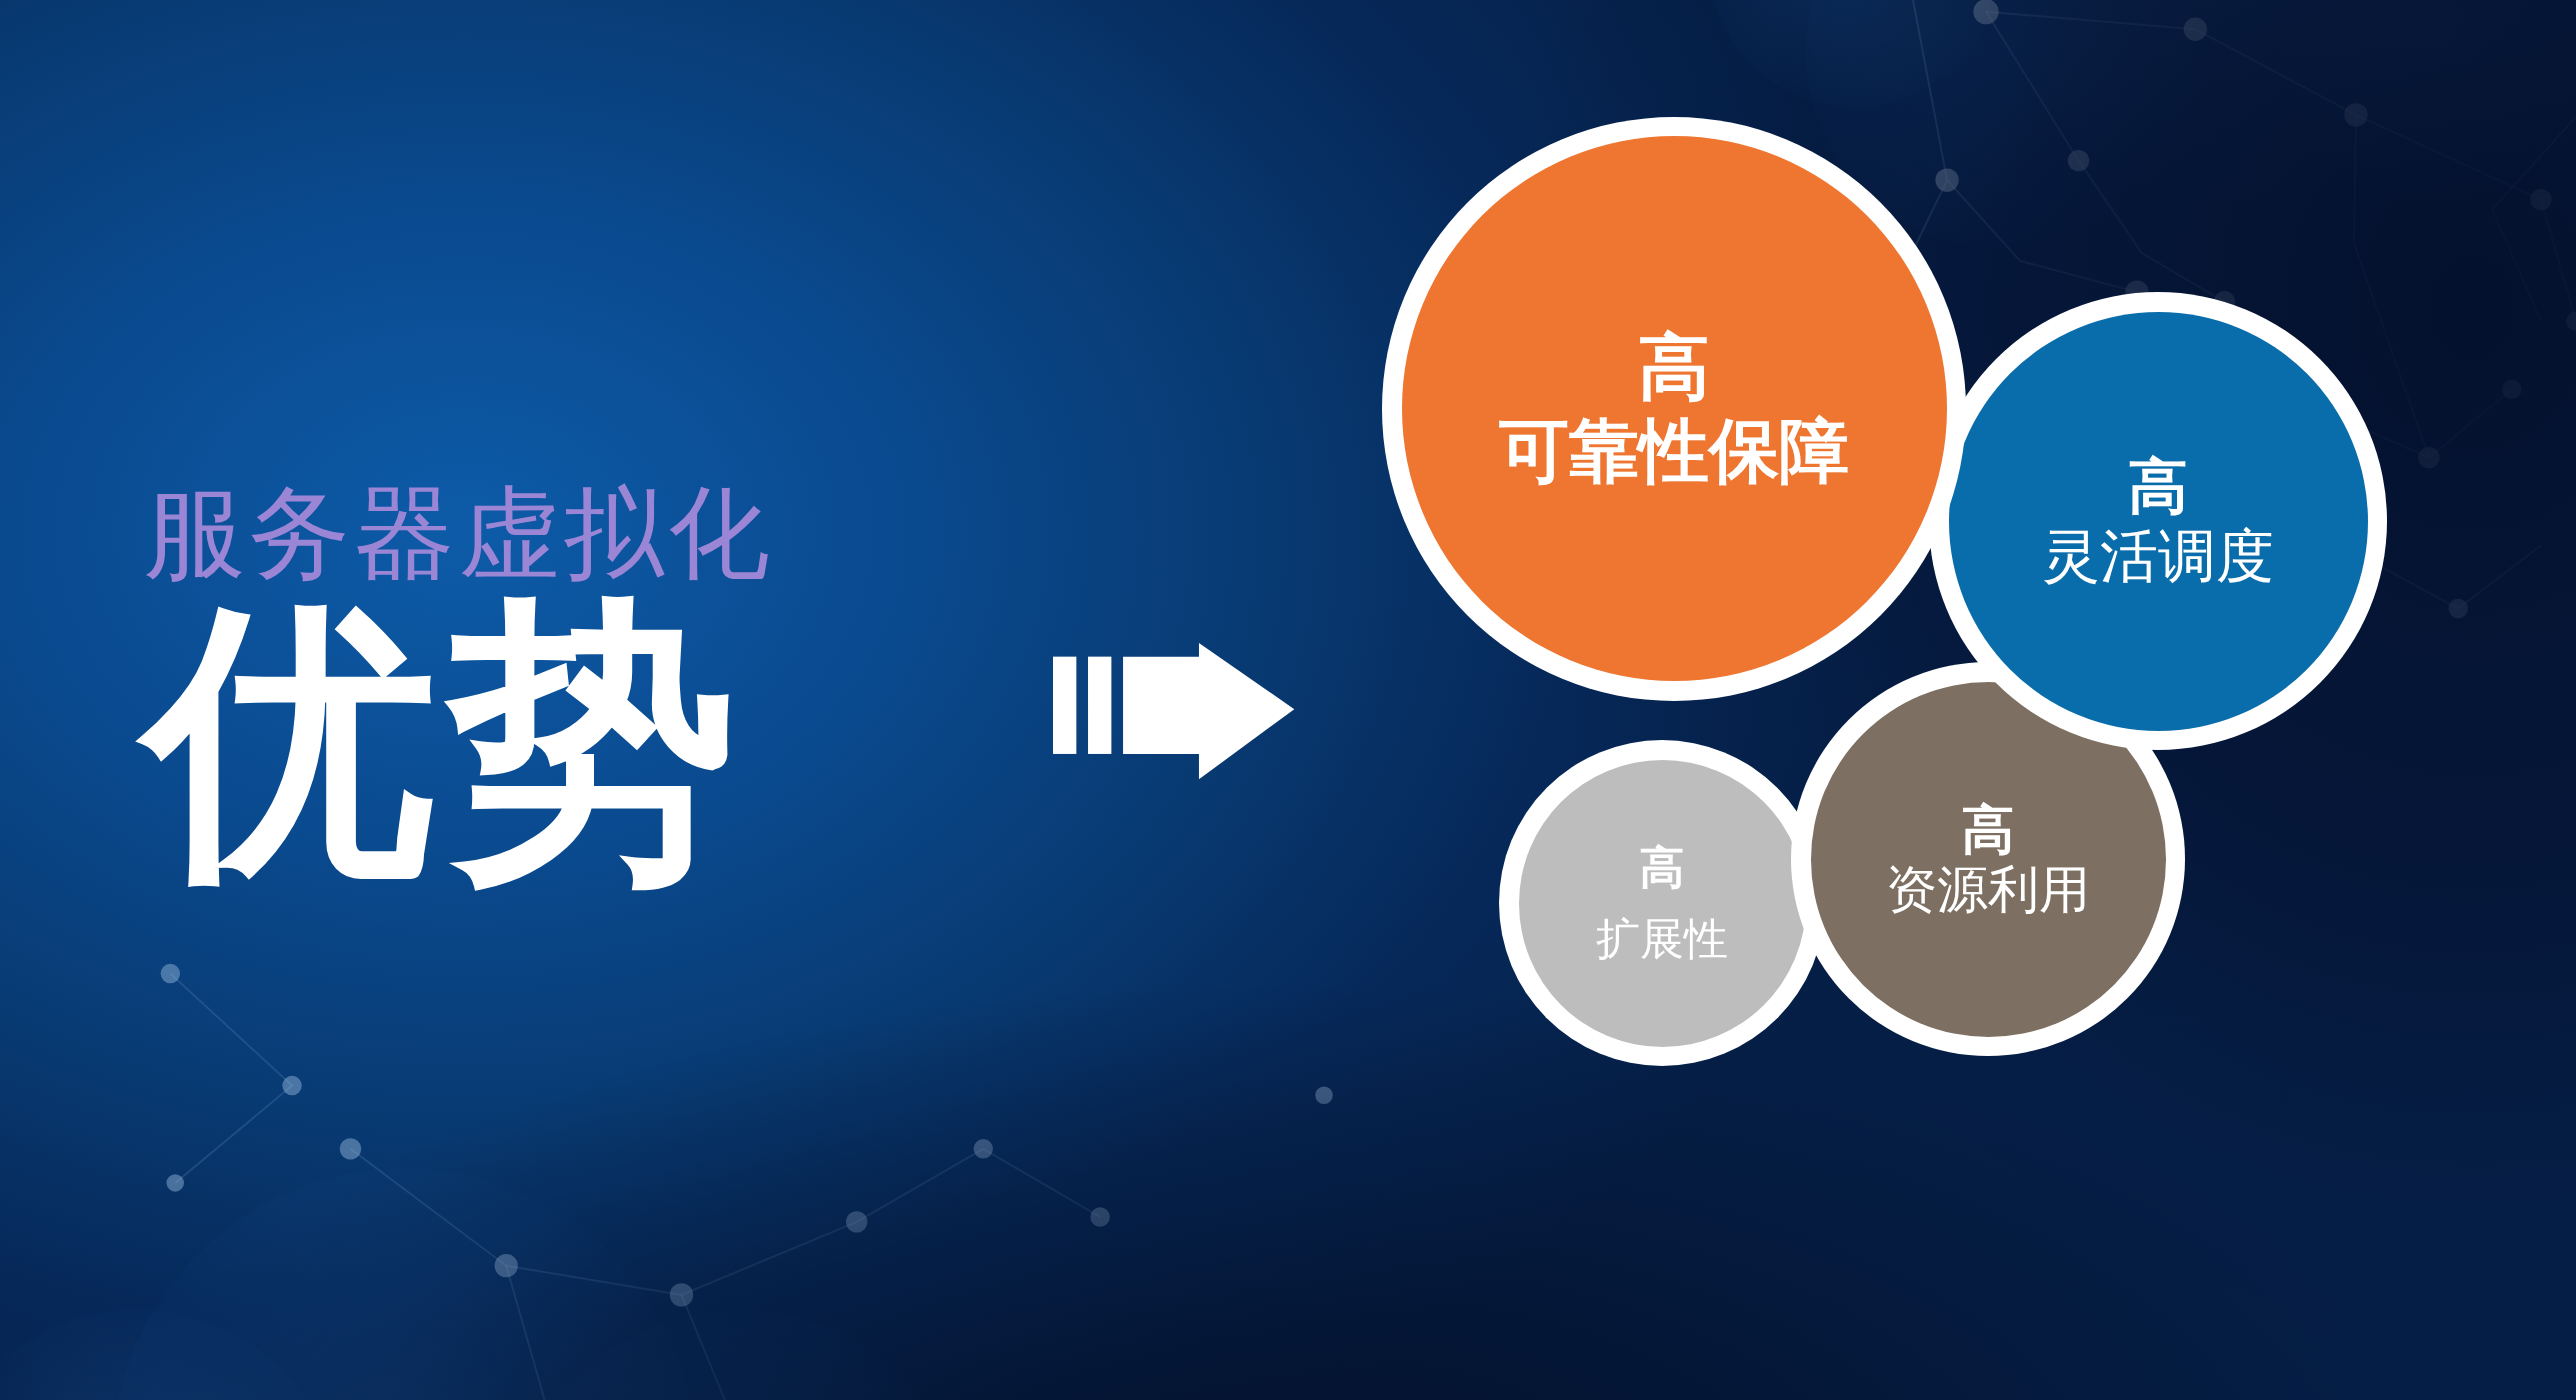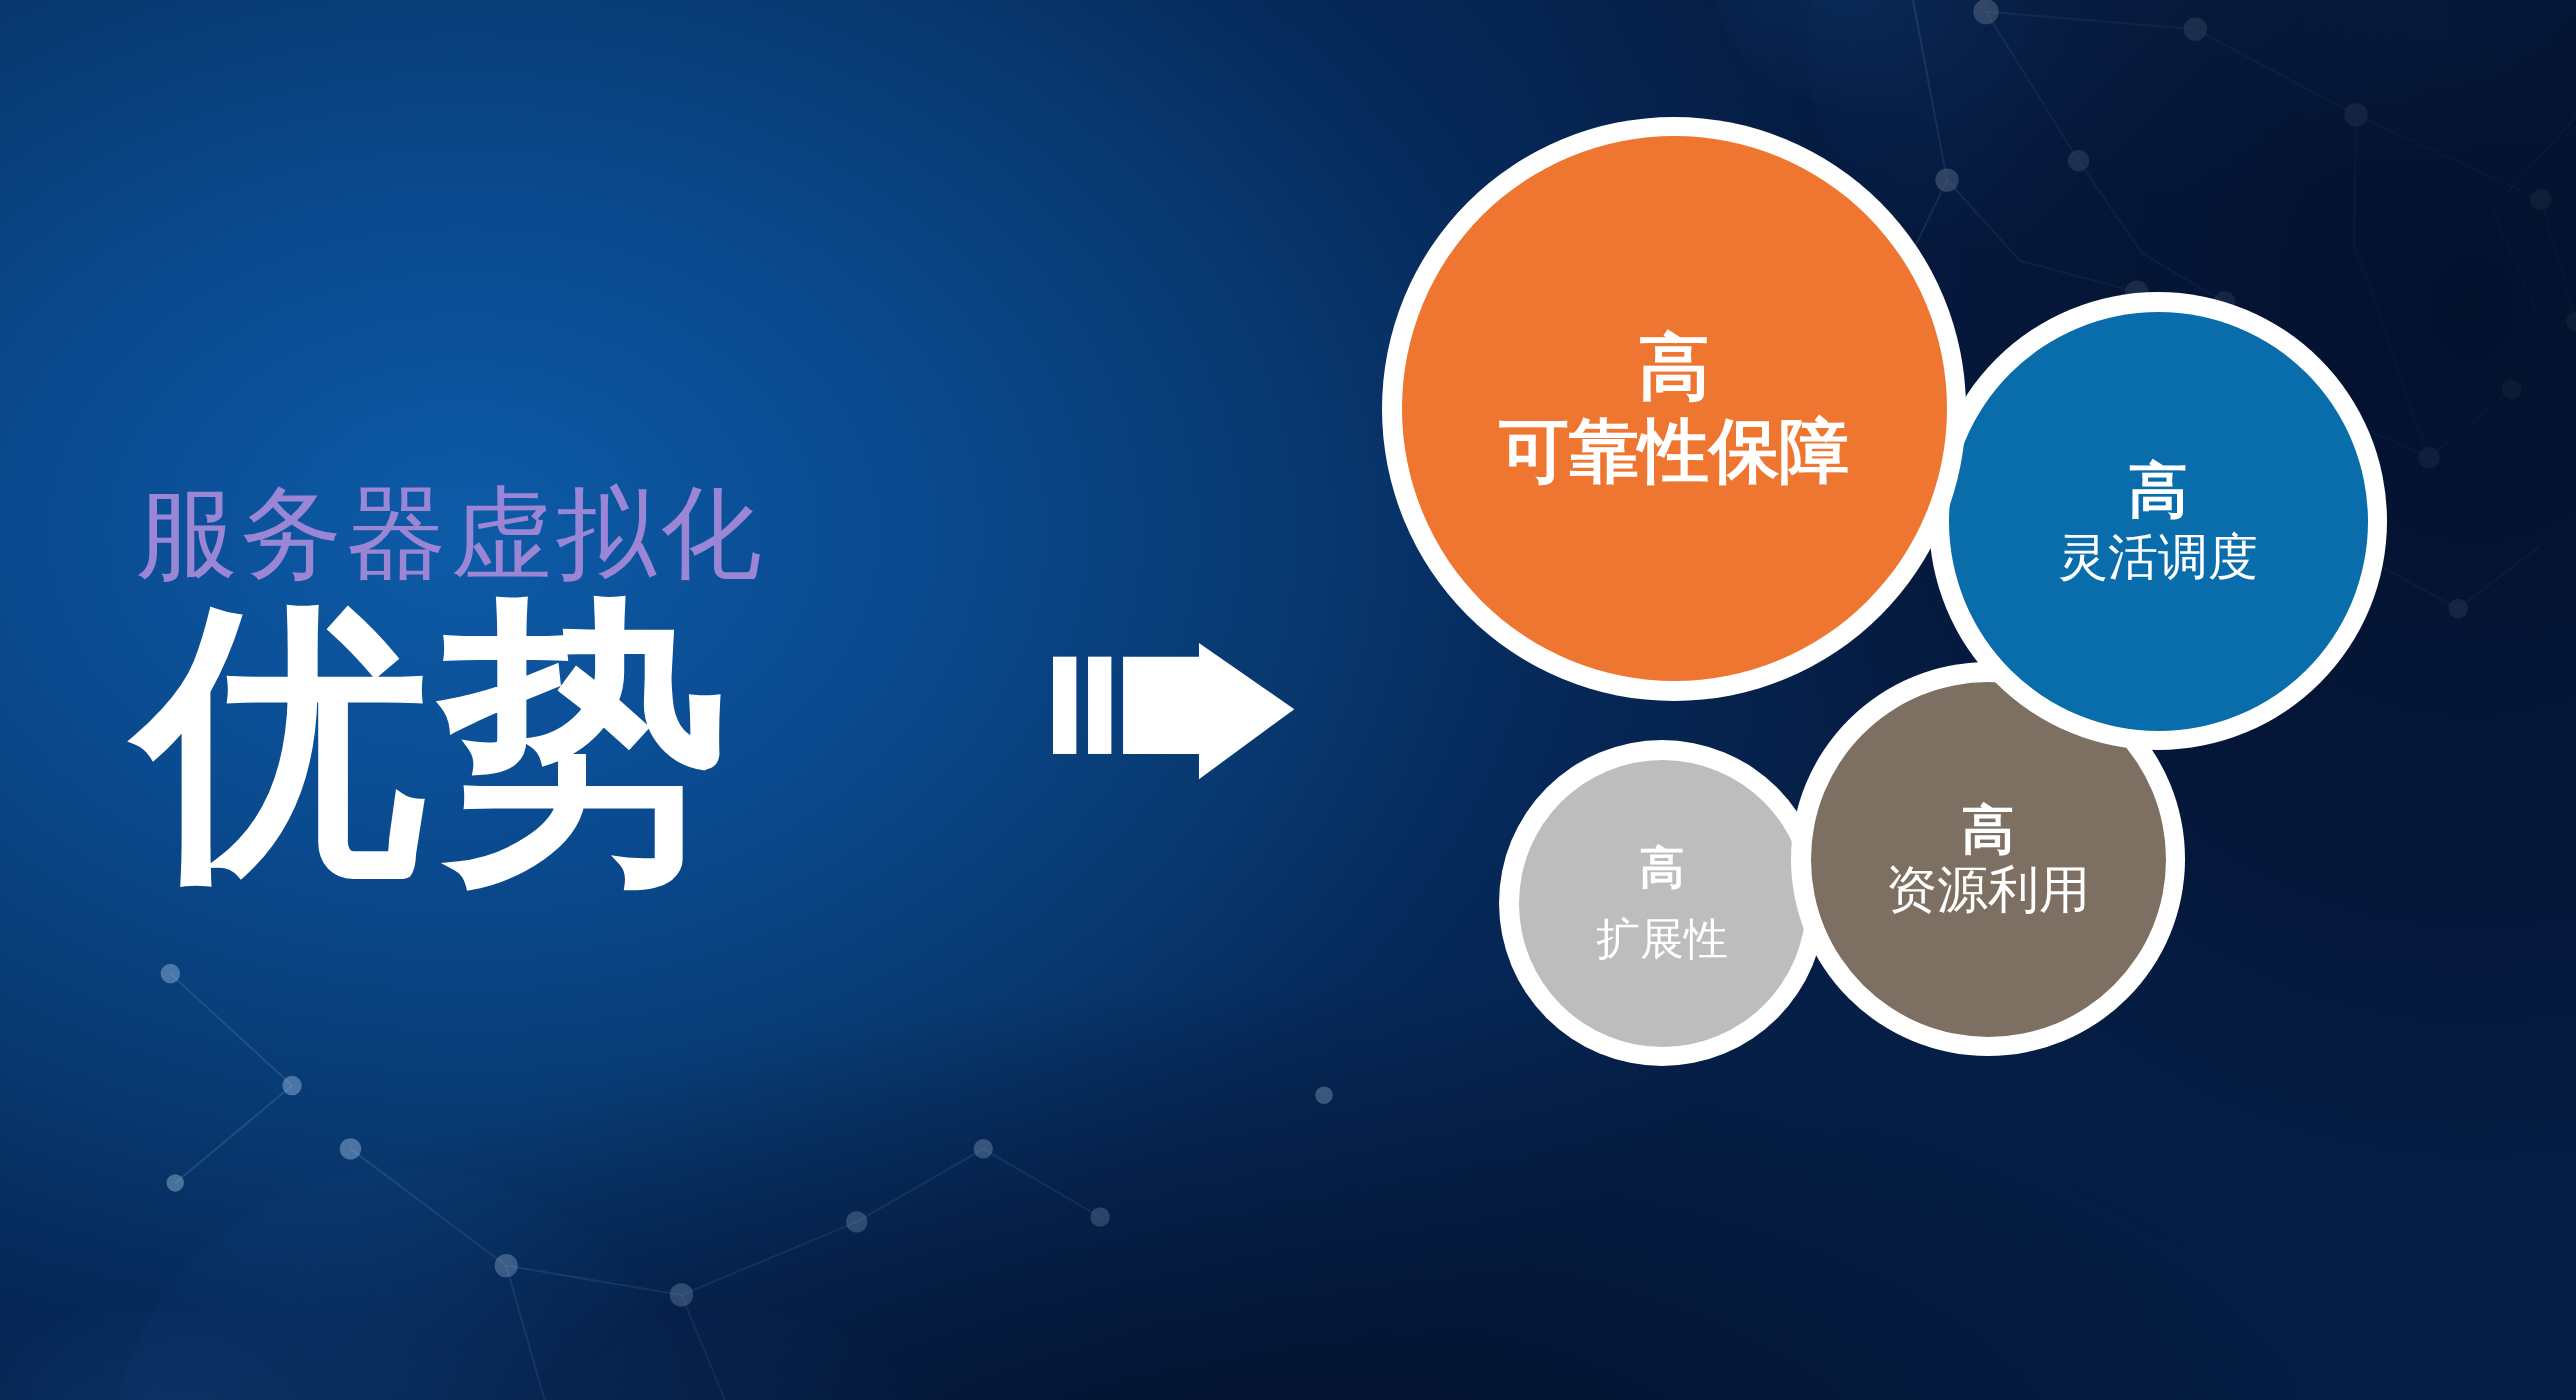--- a/index.html
+++ b/index.html
@@ -34,21 +34,21 @@
     position: absolute;
     inset: 0;
     width: 100%;
     height: 100%;
     pointer-events: none;
   }
 
   
   .left-block {
     position: absolute;
-    left: 136px;
+    left: 144px;
     top: 477px;
     width: 896px;
   }
   .subtitle {
     font-size: 101px;
     line-height: 1.12;
     letter-spacing: 3.9px;
     color: #9b86d6;
     font-weight: 400;
     white-space: nowrap;
@@ -115,21 +115,21 @@
     display: block;
   }
   .desc {
     font-weight: 400;
     display: block;
     white-space: nowrap;
   }
   .b-reliability .lead { font-size: 72px; }
   .b-reliability .desc { font-size: 70px; margin-top: 3.9px; font-weight: bold; }
   .b-schedule .lead    { font-size: 60px; }
-  .b-schedule .desc    { font-size: 50px; margin-top: 3.9px; }
+  .b-schedule .desc    { font-size: 58px; margin-top: 3.9px; }
   .b-resource .lead    { font-size: 53px; }
   .b-resource .desc    { font-size: 51px; margin-top: 2px; }
   .b-scale .lead       { font-size: 45px; }
   .b-scale .desc       { font-size: 44px; margin-top: 20px; }
 </style>
 </head>
 <body>
 
 <div id="slide">
 

